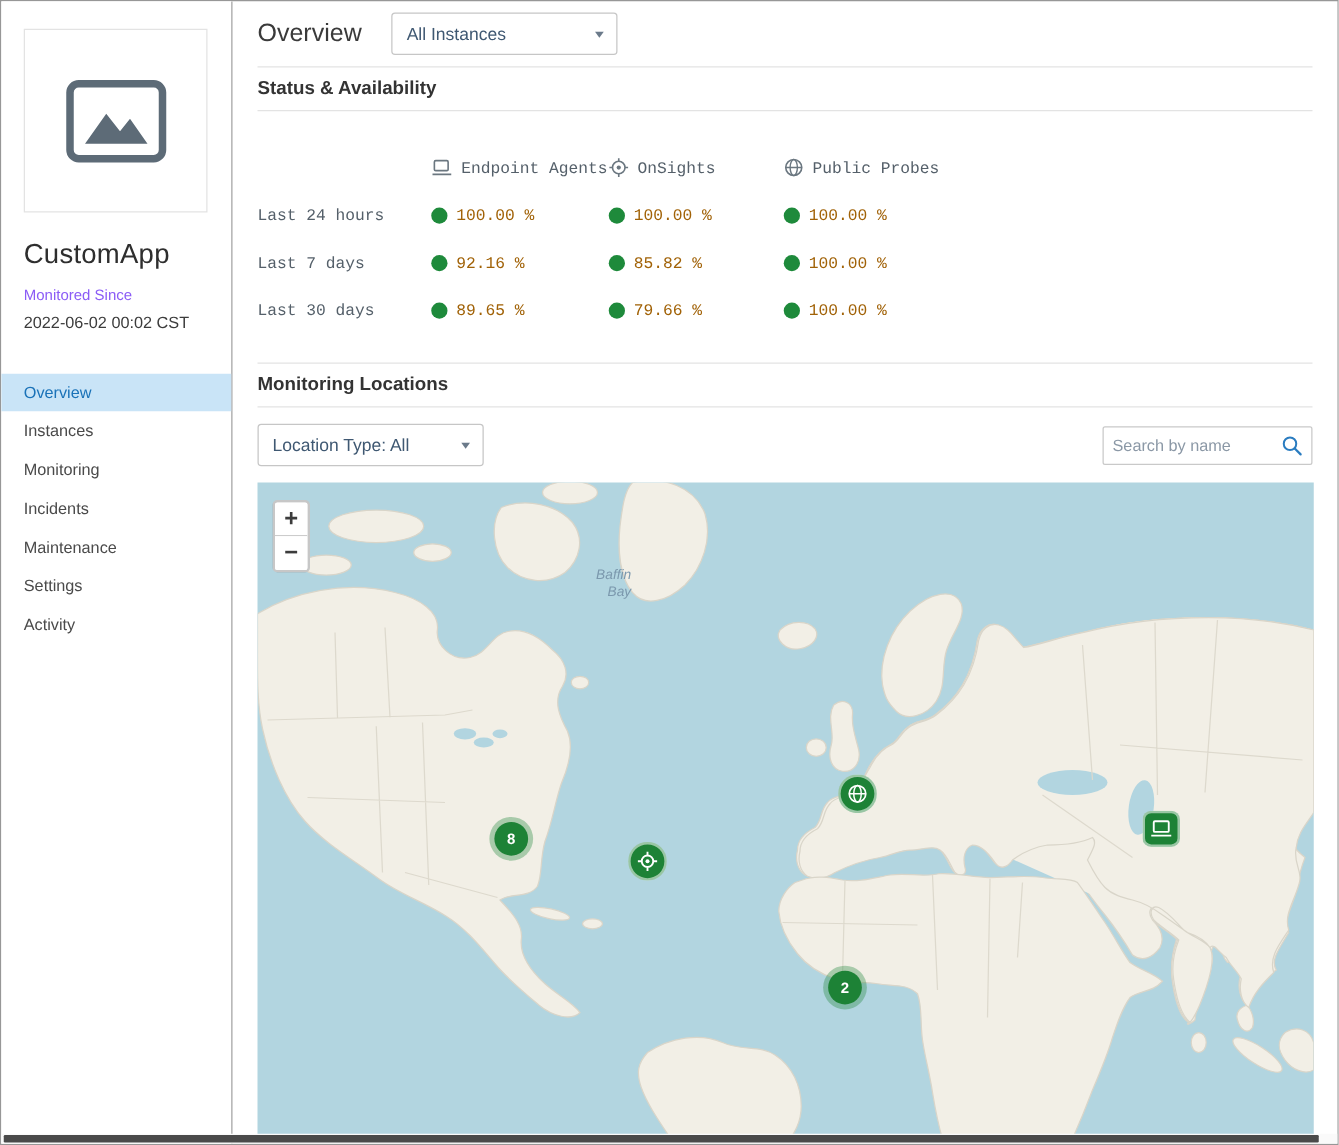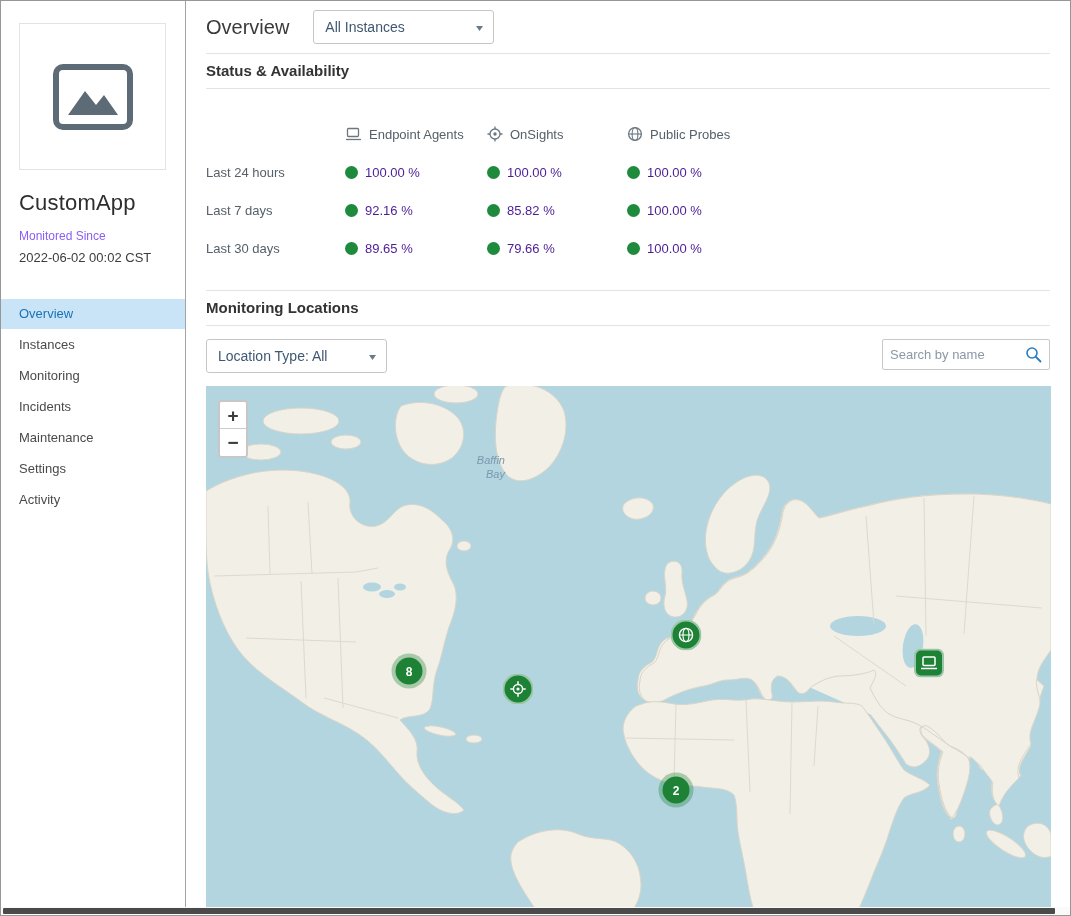--- a/index.html
+++ b/index.html
@@ -45,32 +45,32 @@
   }
   .chev { font-size:10px; color:#6b7a8a; transform:scaleX(1.4); }
 
   .section-title-row { padding:8px 0; border-bottom:1px solid #e3e3e3; }
   .section-title { font-size:15px; font-weight:bold; color:#333; }
 
   
   .avail-table {
     margin-top:26px; display:grid;
     grid-template-columns:139px 142px 140px 1fr;
-    grid-auto-rows:38px; align-items:center;
+    grid-auto-rows:38px; align-items:center;font-family:Liberation Mono, monospace;
   }
   .avail-table .hdr-row { height:40px; }
   .col-h { display:flex; align-items:center; gap:7px; font-size:13px; color:#55606a; }
   .col-h svg { flex:none; }
   .row-label { font-size:13px; color:#55606a; }
-  .val { display:flex; align-items:center; gap:7px; font-size:13px; color:#4c1d95; }
+  .val { display:flex; align-items:center; gap:7px; font-size:13px; color:#a16207; }
   .dot { width:13px; height:13px; border-radius:50%; background:var(--status-green,#1e8a3b); flex:none; }
 
   
   .loc-section { margin-top:23px; border-top:1px solid #e3e3e3; }
-  .loc-controls { display:flex; align-items:flex-start; justify-content:space-between; padding:13px 0; }
+  .loc-controls { display:flex; align-items:center; justify-content:space-between; padding:13px 0; }
   .search-box {
     display:flex; align-items:center; width:168px; height:31px;
     border:1px solid #c9c9c9; border-radius:2px; background:#fff; padding:0 7px;gap:15px;
   }
   .search-box input {
     border:none; outline:none; flex:1; font-size:13px; color:#333; min-width:0;
     font-family:"Liberation Sans","DejaVu Sans",sans-serif;
   }
   .search-box input::placeholder { color:#8b98a6; }
 

